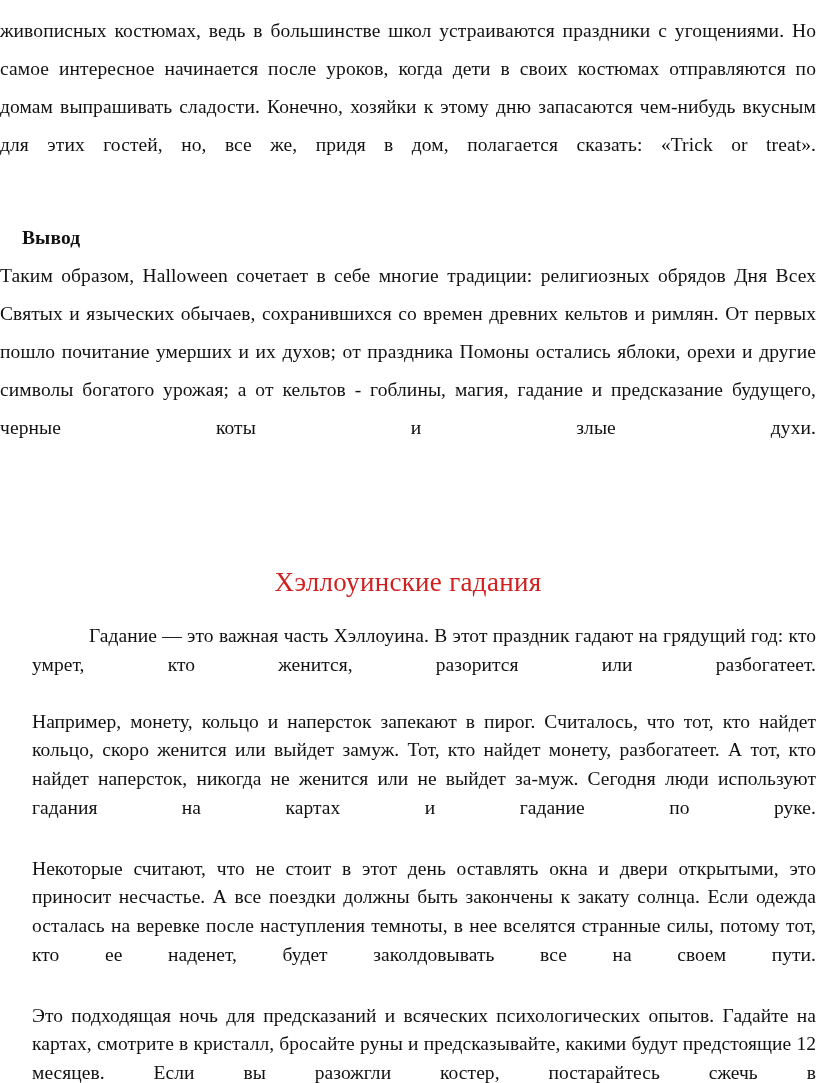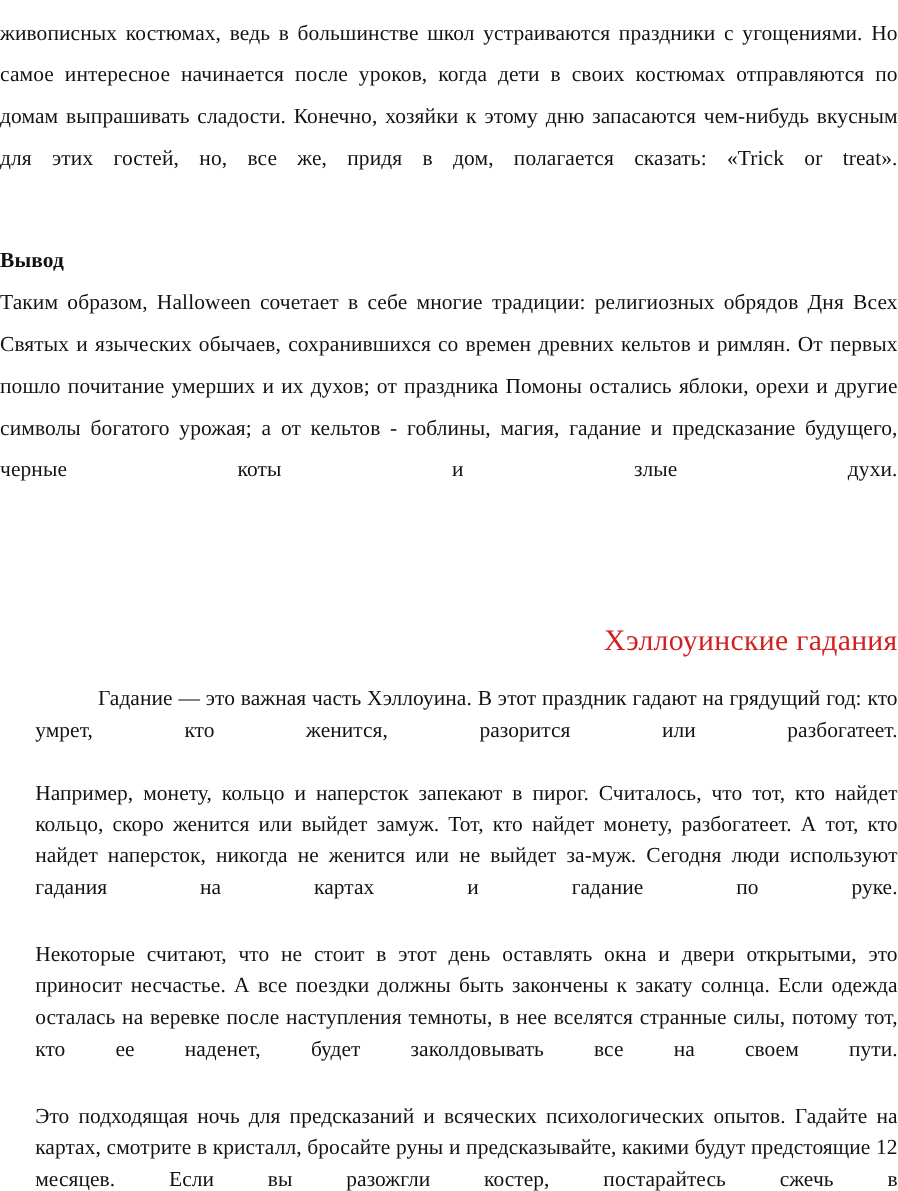--- a/index.html
+++ b/index.html
@@ -41,40 +41,41 @@
   }
   .block-wide p.para-a {
     
     text-align: justify;
   }
   .block-wide h2 {
     font-weight: bold;
     font-size: 19.5px;
     margin-top: 17px;
     text-align: left;
+    padding-left: 22px;
   }
   .block-wide p.para-b {
   }
 
   
   .block-wide p::after,
   .block-lower p::after {
     content: "";
     display: inline-block;
     width: 100%;
   }
 
   
   .section-title {
     position: absolute;
     left: 0;
     top: 565px;
     width: 816px;
     margin: 0;
-    text-align: right;
+    text-align: center;
     font-size: 27px;
     line-height: 34px;
     font-weight: normal;
     letter-spacing: 0.3px;
   }
 
   
   .block-lower {
     position: absolute;
     left: 0;

